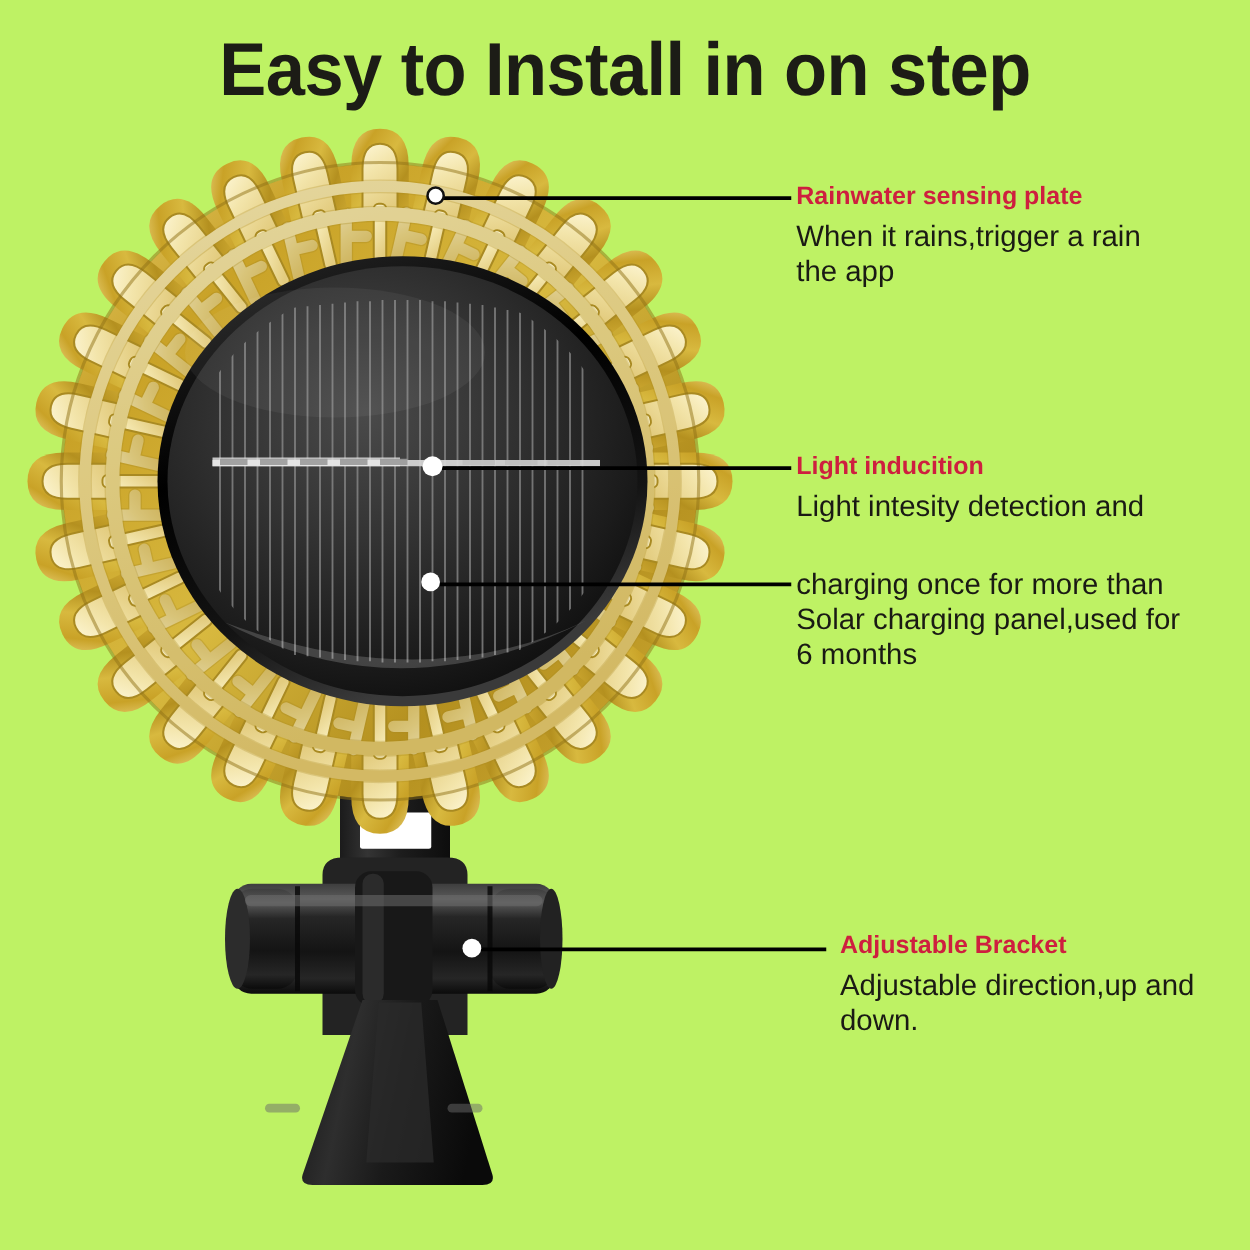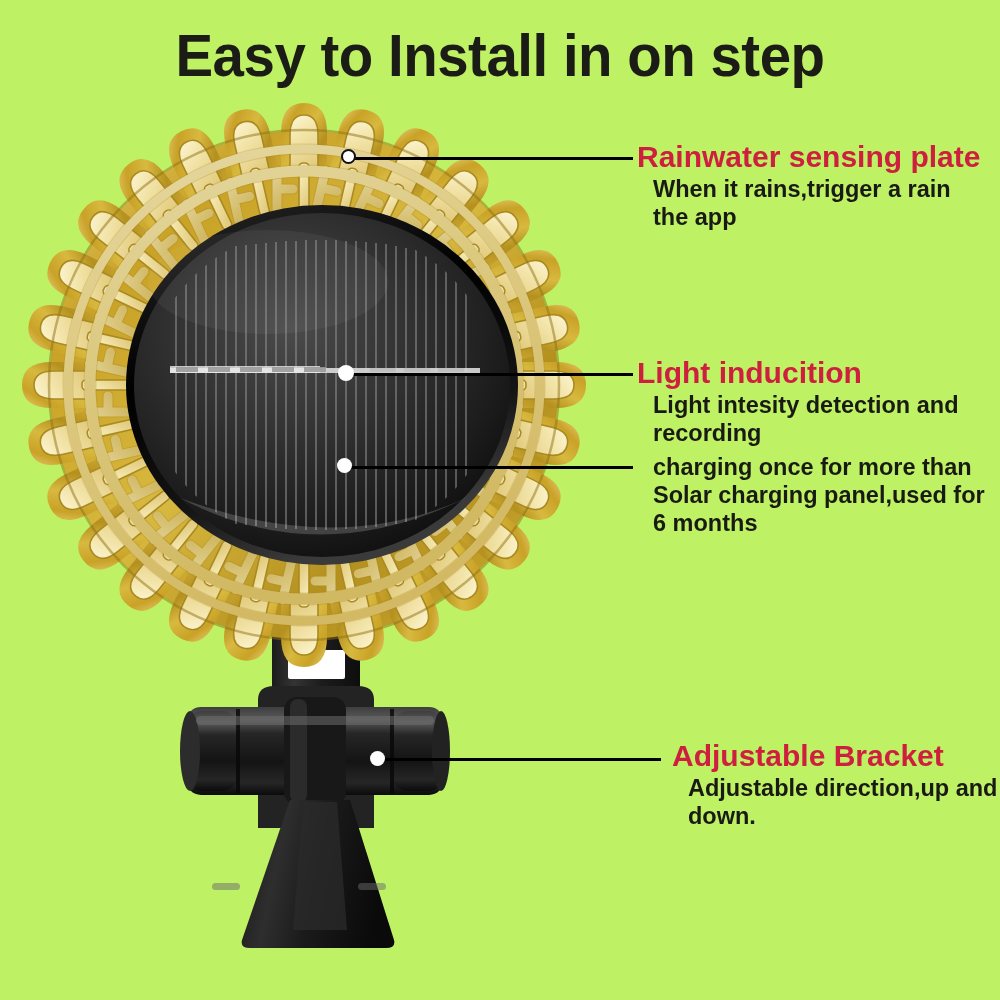--- a/index.html
+++ b/index.html
@@ -46,33 +46,32 @@
     height: 1000px;
   }
 
   
   .callout {
     position: absolute;
   }
   .callout-heading {
     font-family: "Liberation Sans", sans-serif;
     font-weight: bold;
-    font-size: 30px;
+    font-size: 20px;
     line-height: 30px;
     color: #ce1f3f;
     white-space: nowrap;
   }
   .callout-body {
     font-family: "Liberation Sans", sans-serif;
-    font-weight: bold;
+    font-weight: normal;
     font-size: 23.5px;
     line-height: 28px;
     color: #1a1a14;
     margin-top: 3px;
-    margin-left: 16px;
   }
   .callout-body span {
     display: block;
     white-space: nowrap;
   }
 
   .leader-line {
     position: absolute;
     height: 0;
     border-top: 3px solid #000000;
@@ -308,21 +307,20 @@
       <span>the app</span>
     </div>
   </div>
 
   <div class="leader-line" style="left:347px; top:373px; width:286px;"></div>
   <div class="leader-dot" style="left:338px; top:365px; width:16px; height:16px;"></div>
   <div class="callout" style="left:637px; top:358px; width:350px;">
     <div class="callout-heading">Light inducition</div>
     <div class="callout-body">
       <span>Light intesity detection and</span>
-      <span>recording</span>
     </div>
   </div>
 
   <div class="leader-line" style="left:345px; top:466px; width:288px;"></div>
   <div class="leader-dot" style="left:337px; top:458px; width:15px; height:15px;"></div>
   <div class="callout" style="left:637px; top:450px; width:350px;">
     <div class="callout-body">
       <span>charging once for more than</span>
       <span>Solar charging panel,used for</span>
       <span>6 months</span>

